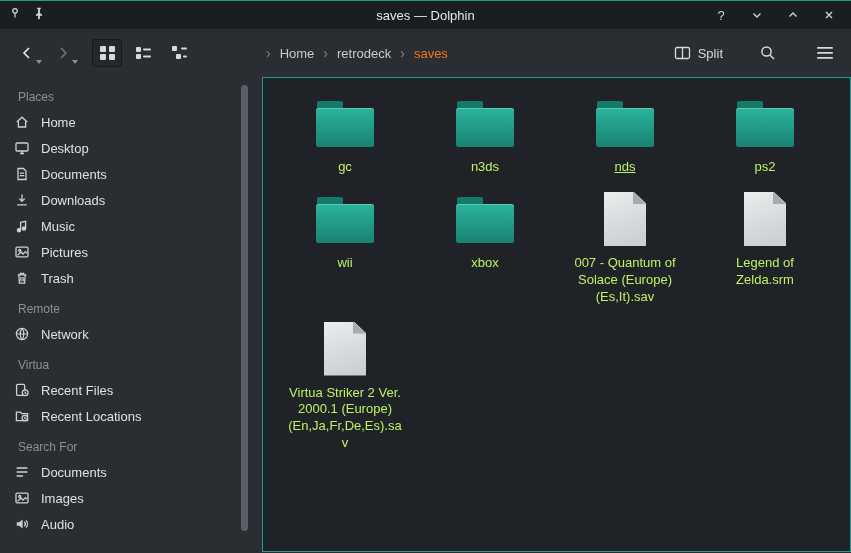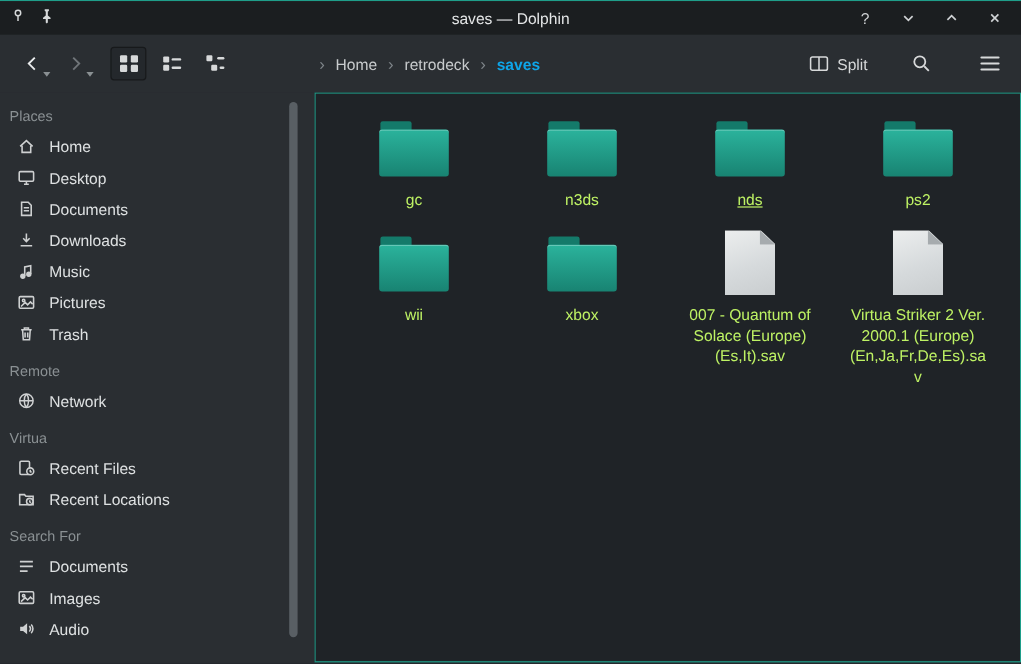--- a/index.html
+++ b/index.html
@@ -30,31 +30,31 @@
   .toolbar{height:48px;background:#2a2e32;display:flex;align-items:center;position:relative;padding:0 14px;flex:0 0 auto;}
   .nav-group{display:flex;align-items:flex-start;gap:14px;margin-left:2px;}
   .nav-btn{position:relative;width:22px;height:24px;display:flex;align-items:center;justify-content:center;}
   .nav-caret{position:absolute;right:-4px;bottom:1px;width:0;height:0;border-left:3.5px solid transparent;border-right:3.5px solid transparent;border-top:4px solid #8a9093;}
   .view-group{display:flex;align-items:center;gap:6px;margin-left:18px;}
   .view-btn{width:30px;height:28px;display:flex;align-items:center;justify-content:center;border-radius:3px;border:1px solid transparent;}
   .view-btn.checked{background:#24282c;border:1px solid #17191b;}
   .breadcrumb{position:absolute;left:266px;top:0;height:48px;display:flex;align-items:center;gap:9px;font-size:13px;}
   .crumb-sep{color:#7f858a;font-size:14px;}
   .crumb{color:#c8cbcd;}
-  .crumb.current{color:#0ea5e9;font-weight:bold;}
+  .crumb.current{color:#f97316;font-weight:normal;}
   .right-group{margin-left:auto;display:flex;align-items:center;gap:33px;}
   .split-btn{display:flex;align-items:center;gap:7px;color:#d7d9da;font-size:13px;}
   .icon-btn{display:flex;align-items:center;justify-content:center;width:24px;height:24px;}
 
   
   .content{flex:1;display:flex;min-height:0;}
 
   
   .sidebar{width:262px;flex:0 0 262px;background:#2a2e32;position:relative;padding-top:8px;overflow:hidden;}
-  .section-label{height:24px;display:flex;align-items:center;padding-left:8px;color:#8a9093;font-size:12px;}
+  .section-label{height:24px;display:flex;align-items:center;padding-left:18px;color:#8a9093;font-size:12px;}
   .section-label.gap{margin-top:6px;}
   .place-item{height:26px;display:flex;align-items:center;gap:11px;padding-left:14px;font-size:13px;color:#dee1e2;cursor:default;}
   .place-item svg{flex:0 0 auto;display:block;}
   .sb-scrollbar{position:absolute;right:14px;top:8px;width:7px;height:446px;border-radius:3.5px;background:#595f64;}
 
   
   .view{flex:1;background:#1f2327;border:1px solid var(--accent);padding:14px 0 0 12px;overflow:hidden;}
   .grid{display:grid;grid-template-columns:repeat(4,140px);row-gap:12px;align-content:start;justify-items:center;}
   .cell{width:140px;display:flex;flex-direction:column;align-items:center;cursor:default;}
   .icon-area{height:62px;display:flex;align-items:center;justify-content:center;}
@@ -341,20 +341,26 @@
         </div>
 
         <div class="cell">
           <div class="icon-area">
               <div class="file-icon"></div>
             </div>
           <div class="label">007 - Quantum of Solace (Europe) (Es,It).sav</div>
         </div>
 
 
+        <div class="cell">
+          <div class="icon-area">
+              <div class="file-icon"></div>
+            </div>
+          <div class="label">Legend of Zelda.srm</div>
+        </div>
 
         <div class="cell">
           <div class="icon-area">
               <div class="file-icon"></div>
             </div>
           <div class="label">Virtua Striker 2 Ver. 2000.1 (Europe) (En,Ja,Fr,De,Es).sav</div>
         </div>
 
       </div>
     </div>

